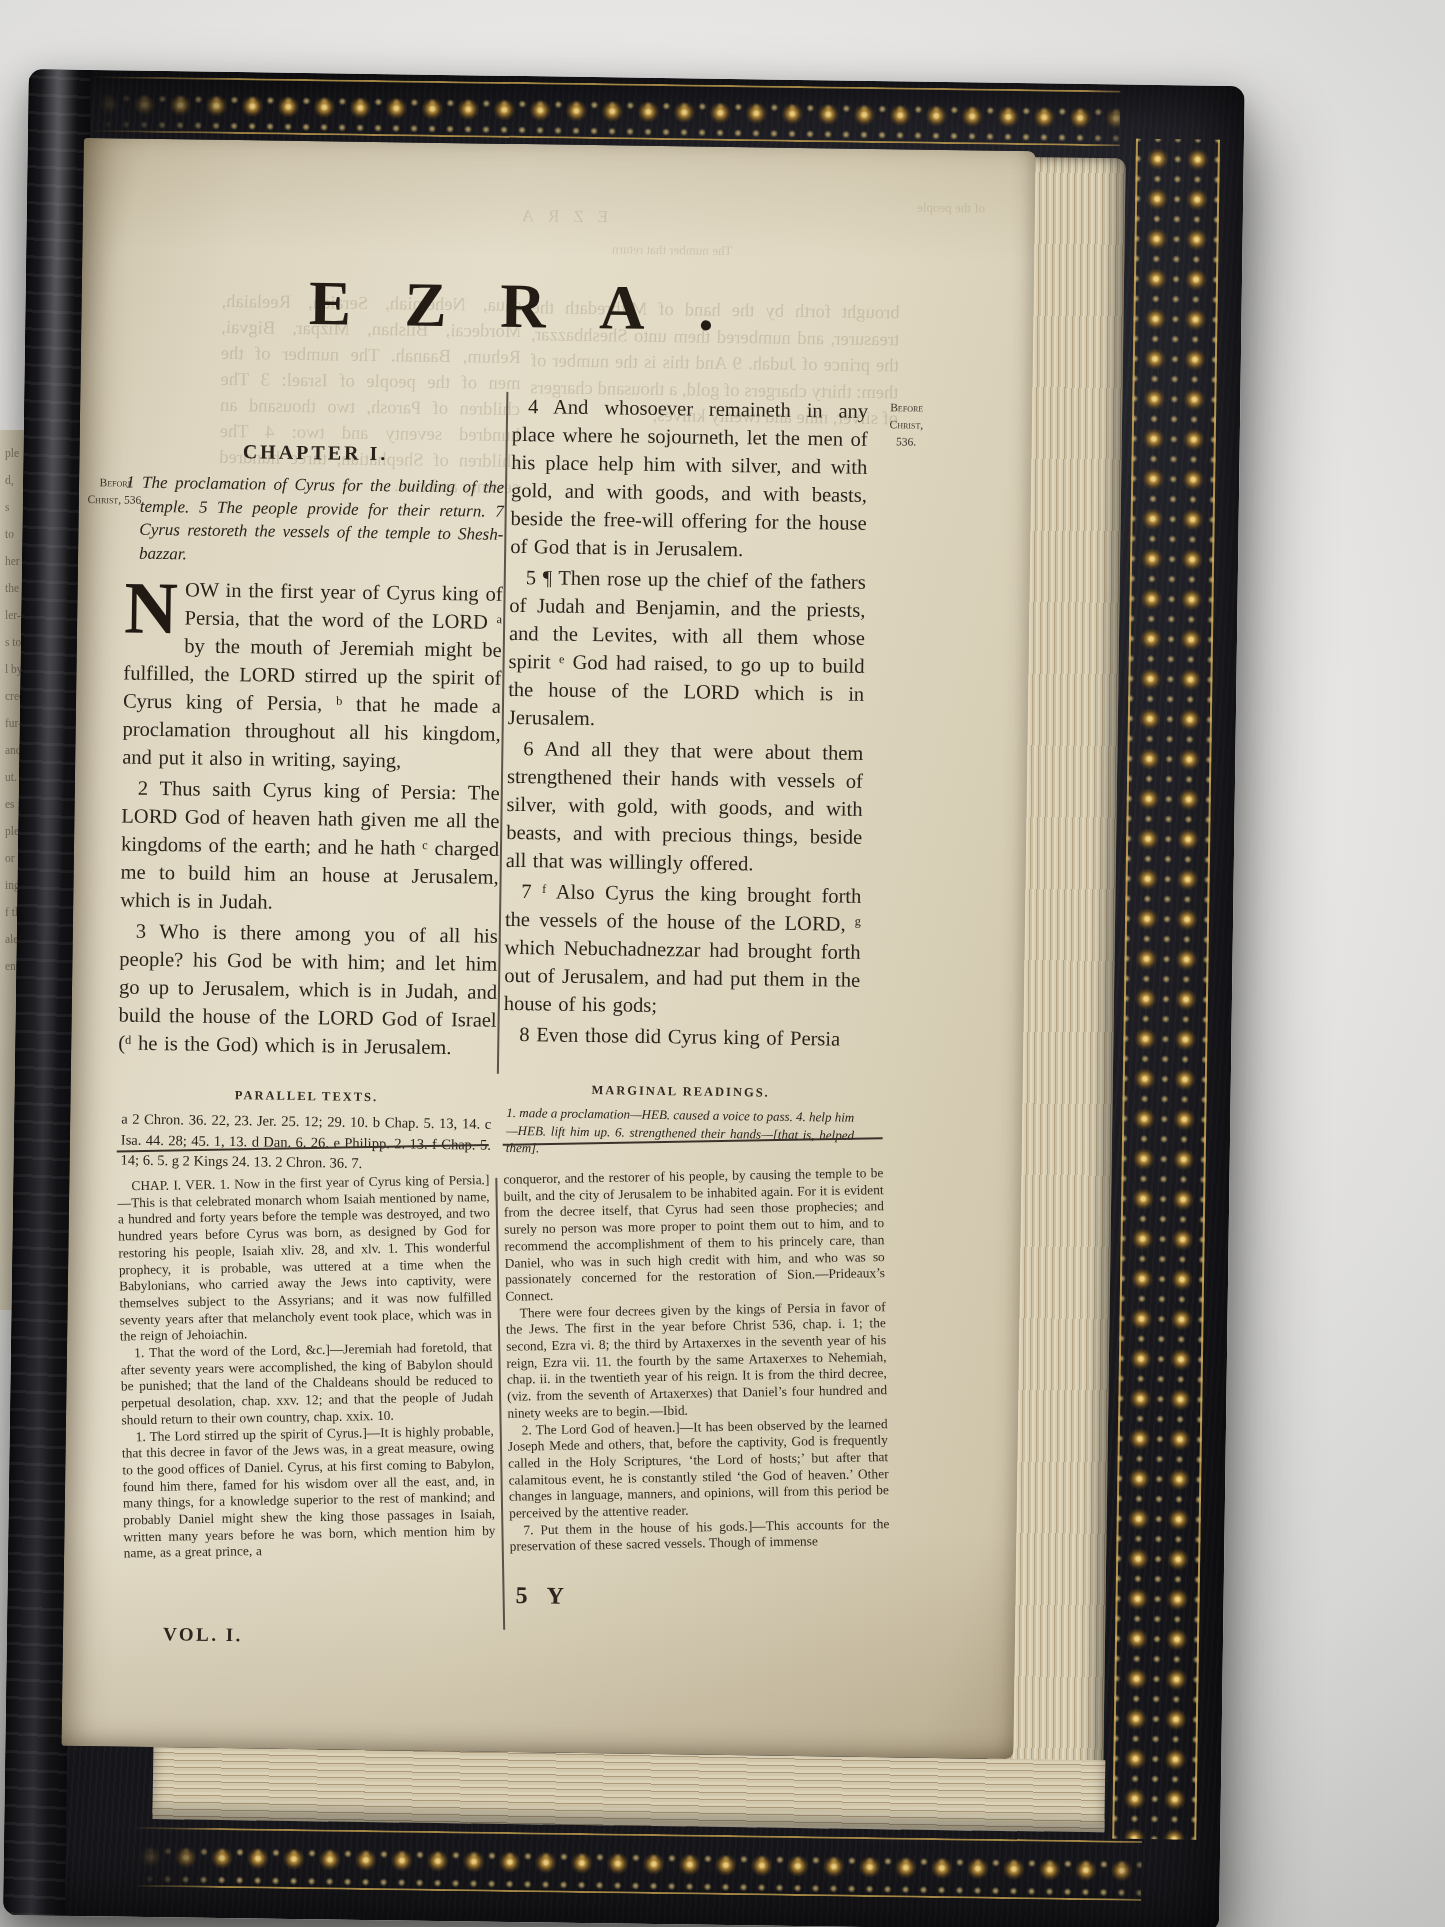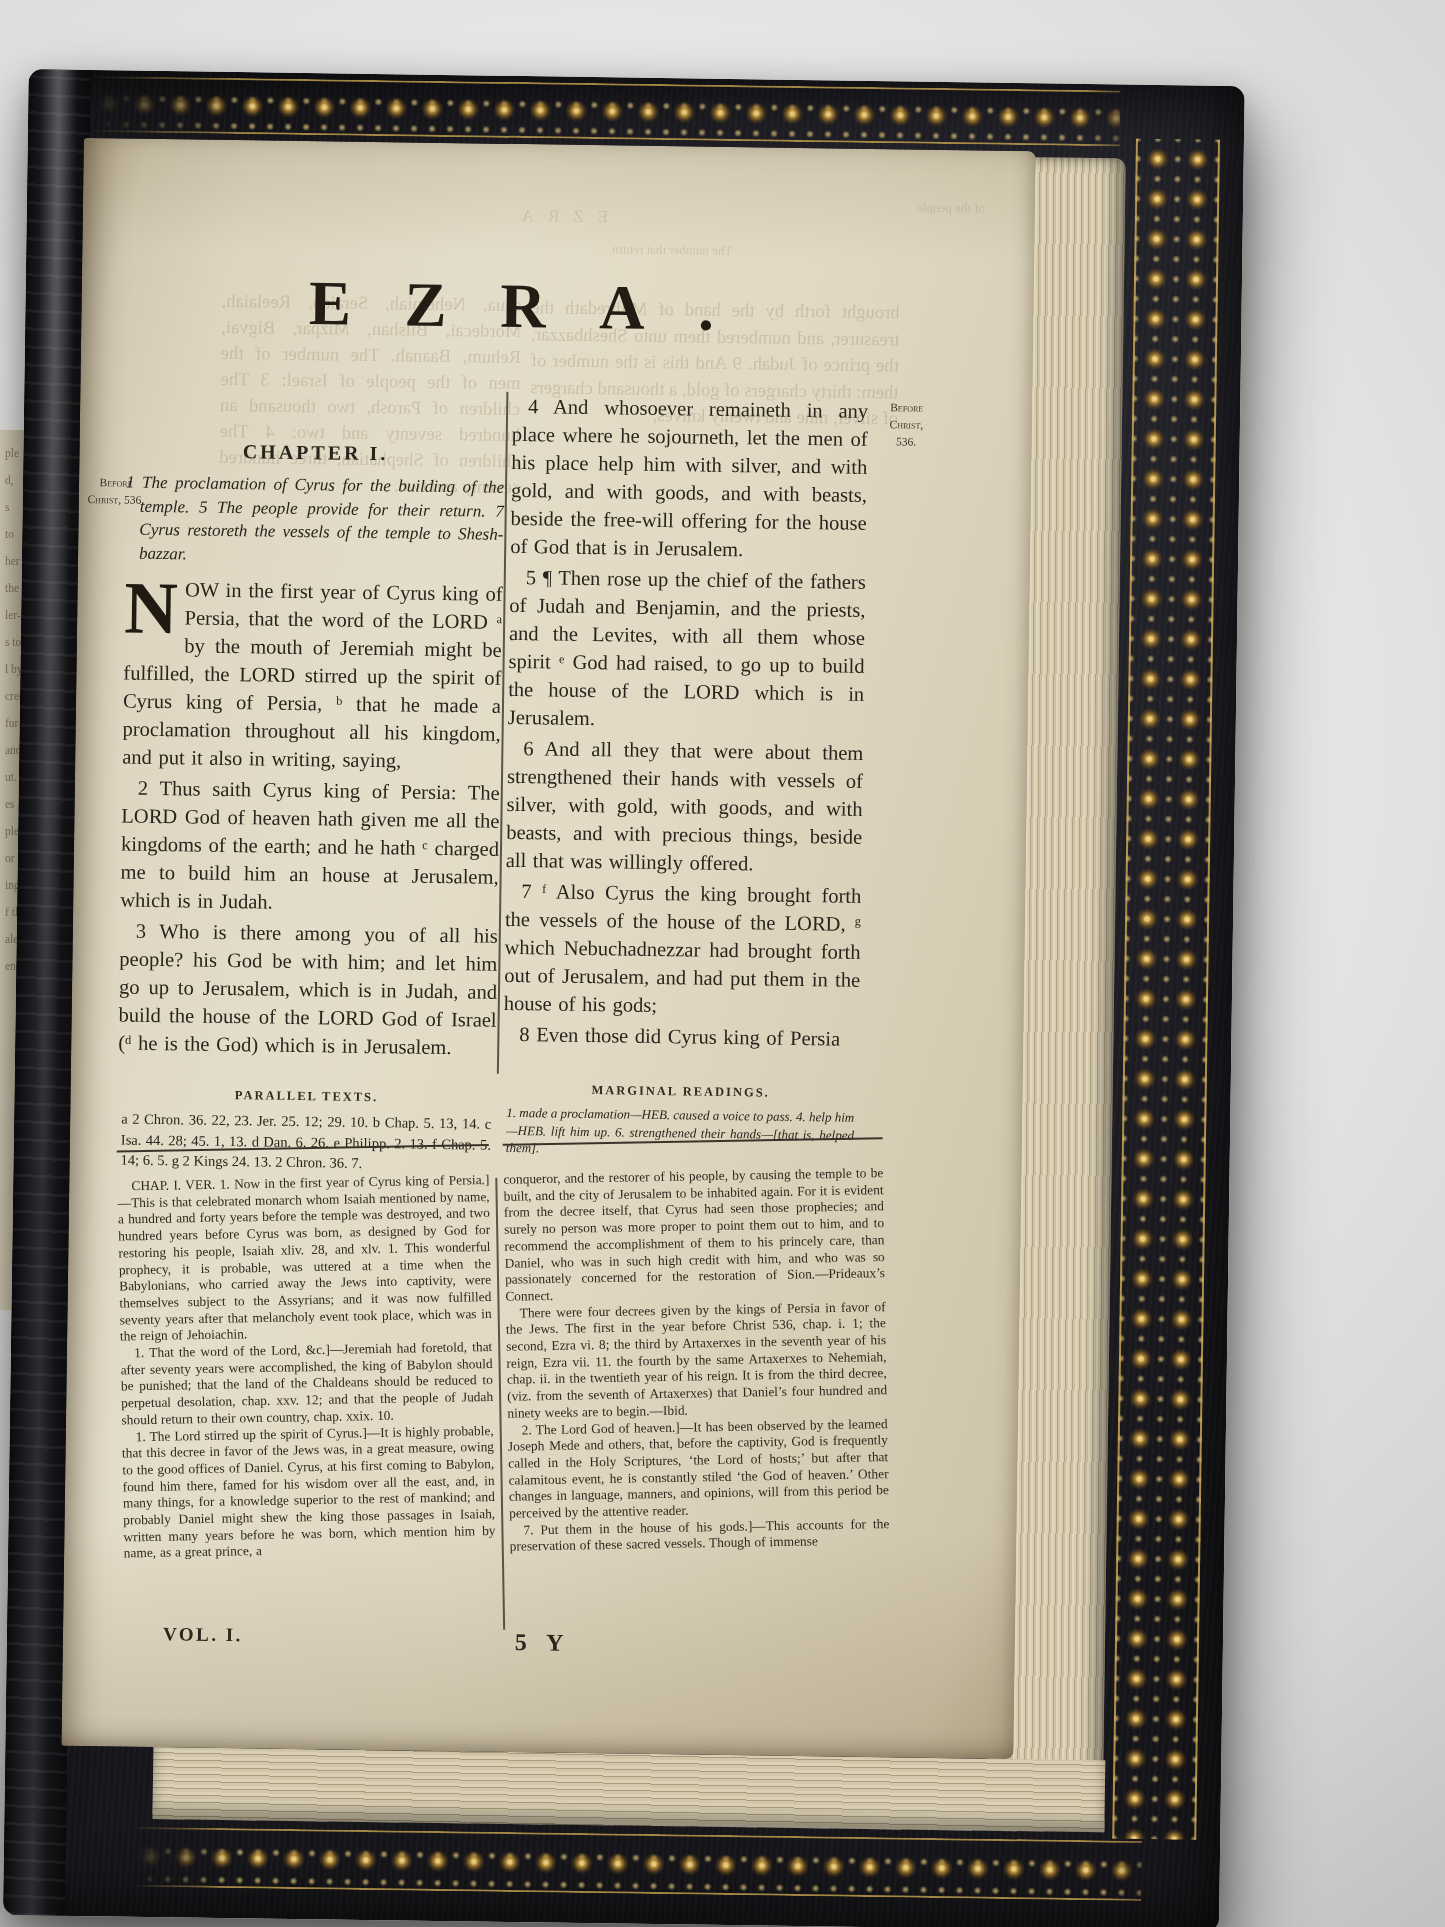--- a/index.html
+++ b/index.html
@@ -96,21 +96,21 @@
 
   .commentary{position:absolute;left:47px;top:1012px;width:766px;transform:rotate(-1.8deg);transform-origin:0 0;}
   .comm-col{position:absolute;top:0;border-top:2px solid #3b332a;padding-top:26px;text-align:justify;color:#30281f;}
   .comm-left{left:0;width:372px;}
   .comm-right{left:386px;width:380px;}
   .comm-rule{left:378px;top:34px;height:452px;}
   .cpara{font-size:13.4px;line-height:16.7px;margin:0;text-indent:14px;word-spacing:.5px;}
   .cpara.no-indent{text-indent:0;}
 
   .footer-vol{position:absolute;left:100px;top:1484px;font-size:19px;letter-spacing:2.5px;font-weight:600;color:#2d261e;}
-  .footer-sig{position:absolute;left:452px;top:1438px;font-size:24px;letter-spacing:7px;font-weight:600;color:#2d261e;margin-top:47px;}
+  .footer-sig{position:absolute;left:452px;top:1438px;font-size:24px;letter-spacing:7px;font-weight:600;color:#2d261e;}
 </style>
 </head>
 <body>
 
 <div class="photo">
 
   <div class="left-sliver"><span>ple
 d,
 s
 to

